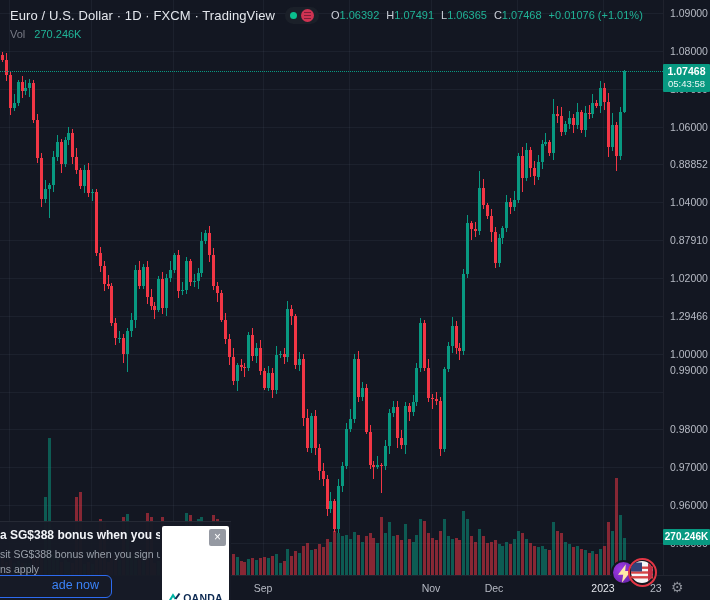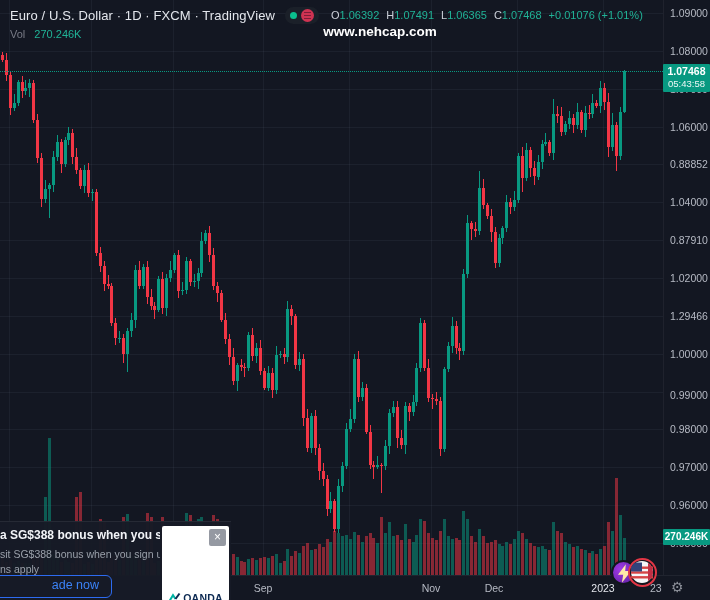--- a/index.html
+++ b/index.html
@@ -583,21 +583,20 @@
       <div class="wick" style="left: 612px; top: 113.302px; height: 37.4715px; background: rgb(8, 153, 129);"></div>
       <div class="body" style="left: 611px; top: 124.657px; height: 22.3315px; background: rgb(8, 153, 129);"></div>
       <div class="wick" style="left: 616px; top: 122.386px; height: 48.448px; background: rgb(242, 54, 69);"></div>
       <div class="body" style="left: 615px; top: 124.657px; height: 31.794px; background: rgb(242, 54, 69);"></div>
       <div class="wick" style="left: 620px; top: 107.246px; height: 52.99px; background: rgb(8, 153, 129);"></div>
       <div class="body" style="left: 619px; top: 111.788px; height: 44.663px; background: rgb(8, 153, 129);"></div>
       <div class="wick" style="left: 624px; top: 70.1535px; height: 42.392px; background: rgb(8, 153, 129);"></div>
       <div class="body" style="left: 623px; top: 70.9105px; height: 40.878px; background: rgb(8, 153, 129);"></div>
     </div>
 
-  <div id="watermark">www.nehcap.com</div>
 
   <div id="last-line" style="top: 70.9862px;"></div>
   <div id="last-label" style="top: 63.9862px;">
     <div class="p">1.07468</div>
     <div class="cd">05:43:58</div>
   </div>
   <div id="vol-axis-label">270.246K</div>
 
   <div id="legend">
     <div id="titlerow">
@@ -628,21 +627,21 @@
       <div class="ptick" style="top: 7px;">1.09000</div>
       <div class="ptick" style="top: 44.85px;">1.08000</div>
       <div class="ptick" style="top: 82.7px;">1.07000</div>
       <div class="ptick" style="top: 120.55px;">1.06000</div>
       <div class="ptick" style="top: 158.4px;">0.88852</div>
       <div class="ptick" style="top: 196.25px;">1.04000</div>
       <div class="ptick" style="top: 234.1px;">0.87910</div>
       <div class="ptick" style="top: 271.95px;">1.02000</div>
       <div class="ptick" style="top: 309.8px;">1.29466</div>
       <div class="ptick" style="top: 347.65px;">1.00000</div>
-      <div class="ptick" style="top: 389px;">0.99000</div>
+      <div class="ptick" style="top: 364px;">0.99000</div>
       <div class="ptick" style="top: 423.35px;">0.98000</div>
       <div class="ptick" style="top: 461.2px;">0.97000</div>
       <div class="ptick" style="top: 499.05px;">0.96000</div>
       <div class="ptick" style="top: 536.9px;">0.95000</div>
     </div>
 
   <div id="time-axis">
     <span id="clock-partial">23</span>
     <span id="gear">⚙</span>
   <span class="ttick" style="left: 263px;">Sep</span>

